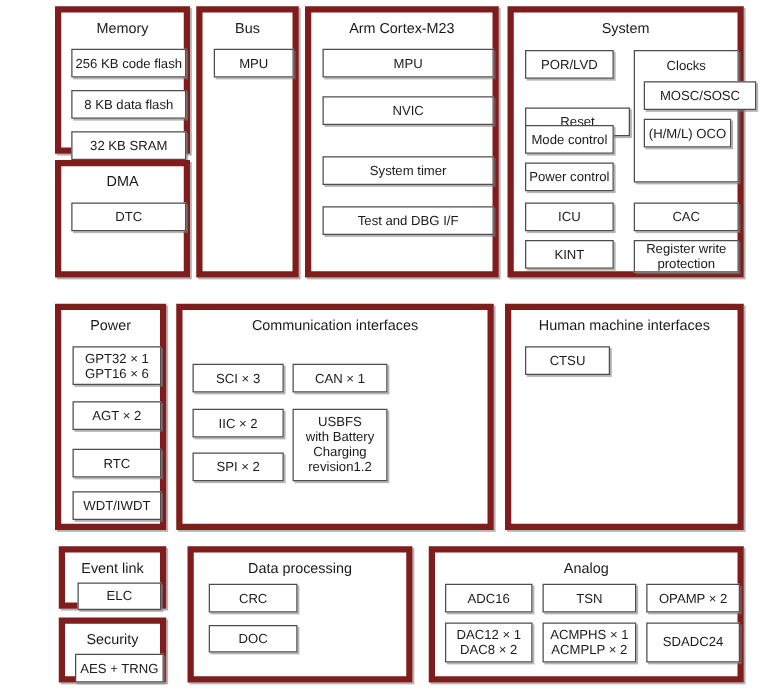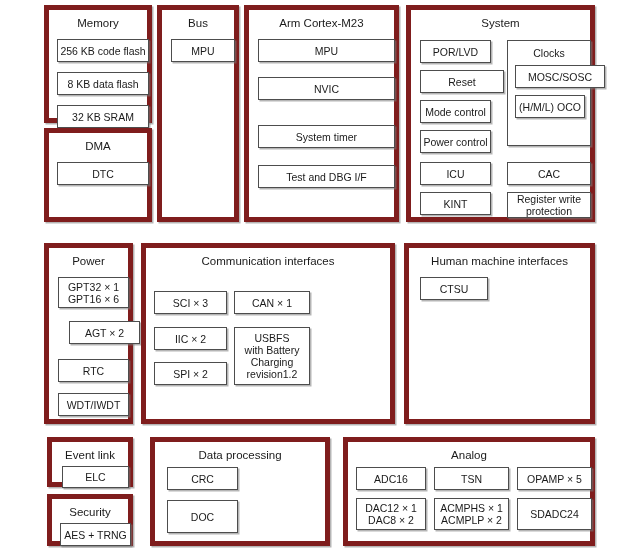--- a/index.html
+++ b/index.html
@@ -99,41 +99,41 @@
     <div class="block" style="left:9px; top:29px; width:137px; height:23px;">MPU</div>
     <div class="block" style="left:9px; top:67px; width:137px; height:23px;">NVIC</div>
     <div class="block" style="left:9px; top:115px; width:137px; height:23px;">System timer</div>
     <div class="block" style="left:9px; top:155px; width:137px; height:23px;">Test and DBG I/F</div>
   </div>
 
   <div class="panel" style="left:406px; top:5px; width:189px; height:217px;">
     <div class="panel-title">System</div>
 
     <div class="block" style="left:9px; top:30px; width:71px; height:23px;">POR/LVD</div>
-    <div class="block" style="left:9px; top:60px; width:84px; height:23px;">Reset</div>
+    <div class="block" style="left:9px; top:76px; width:84px; height:23px;">Reset</div>
     <div class="block" style="left:9px; top:90px; width:71px; height:23px;">Mode control</div>
     <div class="block" style="left:9px; top:120px; width:71px; height:23px;">Power control</div>
     <div class="block" style="left:9px; top:152px; width:71px; height:23px;">ICU</div>
     <div class="block" style="left:9px; top:182px; width:71px; height:23px;">KINT</div>
 
     <div class="subpanel" style="left:96px; top:30px; width:84px; height:106px;">
       <div class="subpanel-title">Clocks</div>
       <div class="block" style="left:7px; top:24px; width:90px; height:23px;">MOSC/SOSC</div>
       <div class="block" style="left:7px; top:54px; width:70px; height:23px;">(H/M/L) OCO</div>
     </div>
     <div class="block" style="left:96px; top:152px; width:84px; height:23px;">CAC</div>
     <div class="block" style="left:96px; top:182px; width:84px; height:26px;">Register write
 protection</div>
   </div>
 
   <div class="panel" style="left:44px; top:243px; width:89px; height:181px;">
     <div class="panel-title">Power</div>
     <div class="block" style="left:9px; top:29px; width:71px; height:31px;">GPT32 × 1
 GPT16 × 6</div>
-    <div class="block" style="left:20px; top:73px; width:71px; height:23px;">AGT × 2</div>
+    <div class="block" style="left:9px; top:73px; width:71px; height:23px;">AGT × 2</div>
     <div class="block" style="left:9px; top:111px; width:71px; height:23px;">RTC</div>
     <div class="block" style="left:9px; top:145px; width:71px; height:23px;">WDT/IWDT</div>
   </div>
 
   <div class="panel" style="left:141px; top:243px; width:254px; height:181px;">
     <div class="panel-title">Communication interfaces</div>
     <div class="block" style="left:8px; top:43px; width:73px; height:23px;">SCI × 3</div>
     <div class="block" style="left:88px; top:43px; width:76px; height:23px;">CAN × 1</div>
     <div class="block" style="left:8px; top:79px; width:73px; height:23px;">IIC × 2</div>
     <div class="block" style="left:88px; top:79px; width:76px; height:58px;">USBFS
@@ -154,28 +154,28 @@
   </div>
 
   <div class="panel" style="left:47px; top:437px; width:86px; height:50px;">
     <div class="panel-title">Event link</div>
     <div class="block" style="left:10px; top:24px; width:67px; height:22px;">ELC</div>
   </div>
 
   <div class="panel" style="left:150px; top:437px; width:180px; height:109px;">
     <div class="panel-title">Data processing</div>
     <div class="block" style="left:12px; top:25px; width:71px; height:23px;">CRC</div>
-    <div class="block" style="left:12px; top:58px; width:71px; height:33px;">DOC</div>
+    <div class="block" style="left:12px; top:58px; width:71px; height:22px;">DOC</div>
   </div>
 
   <div class="panel" style="left:343px; top:437px; width:252px; height:109px;">
     <div class="panel-title">Analog</div>
     <div class="block" style="left:8px; top:25px; width:70px; height:23px;">ADC16</div>
     <div class="block" style="left:86px; top:25px; width:75px; height:23px;">TSN</div>
-    <div class="block" style="left:169px; top:25px; width:75px; height:23px;">OPAMP × 5</div>
+    <div class="block" style="left:169px; top:25px; width:75px; height:23px;">OPAMP × 2</div>
     <div class="block" style="left:8px; top:56px; width:70px; height:32px;">DAC12 × 1
 DAC8 × 2</div>
     <div class="block" style="left:86px; top:56px; width:75px; height:32px;">ACMPHS × 1
 ACMPLP × 2</div>
     <div class="block" style="left:169px; top:56px; width:75px; height:32px;">SDADC24</div>
   </div>
 
 </div>
 
 </body></html>

